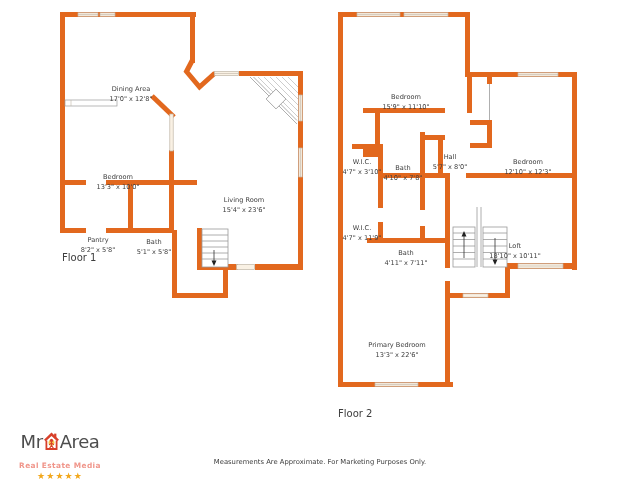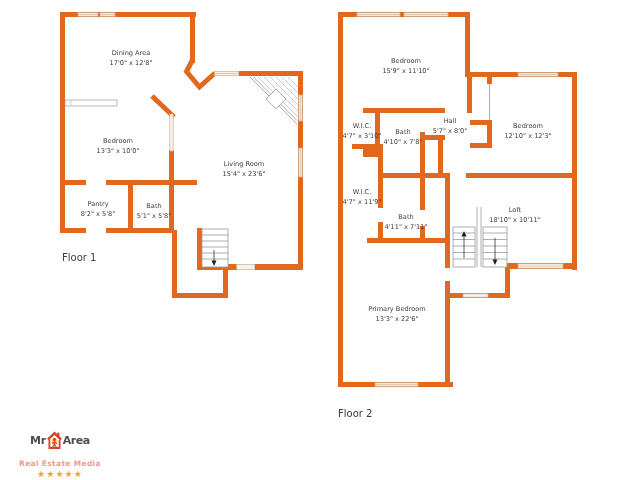--- a/index.html
+++ b/index.html
@@ -10,29 +10,29 @@
   .wl{stroke:var(--c-wall,#e2681e);stroke-width:5;fill:none;}
   .win{fill:var(--c-win_fill,#f9f1e4);stroke:var(--c-win_stroke,#bfb6a6);stroke-width:0.7;}
   .cnt{fill:#ffffff;stroke:#9a9a9a;stroke-width:0.7;}
   .thin{stroke:var(--c-win_stroke,#bfb6a6);stroke-width:0.6;fill:none;}
   .gray{stroke:var(--c-line,#9a9a9a);stroke-width:0.8;fill:none;}
   .grayf{fill:#ffffff;stroke:var(--c-line,#9a9a9a);stroke-width:0.8;}
   .hatch{stroke:#b8b8b8;stroke-width:0.7;fill:none;}
   .arr{stroke:#333;stroke-width:0.8;fill:none;}
   .arrh{fill:#222;stroke:none;}
   .room{position:absolute;transform:translateX(-50%);text-align:center;font-size:6.6px;
-        line-height:1.5;color:var(--c-text,#3d3d3d);white-space:nowrap;}
+        line-height:1.5;color:var(--c-text,#3d3d3d);white-space:nowrap;margin-top:36px;}
   .floor-tag{position:absolute;font-size:10px;color:var(--c-text,#3d3d3d);}
   .disclaimer{position:absolute;left:0;right:0;top:458px;text-align:center;font-size:6.8px;
         color:var(--c-text,#3d3d3d);}
   .copyright{position:absolute;right:4px;top:451px;text-align:right;font-size:7.5px;
         font-weight:bold;color:var(--c-copy,#2e2e2e);line-height:1.35;}
   .logo{position:absolute;left:17px;top:431px;width:86px;}
   .logo-row{display:flex;align-items:center;justify-content:center;}
-  .lg-txt{font-weight:bold;font-size:11px;color:var(--c-logo_dark,#4d4d4d);letter-spacing:-0.4px;}
+  .lg-txt{font-weight:normal;font-size:18px;color:var(--c-logo_dark,#4d4d4d);letter-spacing:-0.4px;}
   .lg-tag{font-size:7.4px;font-weight:bold;color:var(--c-logo_salmon,#f0958a);
         letter-spacing:0.4px;text-align:center;margin-top:9px;}
   .lg-stars{font-size:9px;color:var(--c-star_gold,#f2a71b);letter-spacing:1.1px;
         text-align:center;margin-top:0.5px;}
 </style>
 </head>
 <body>
 
 <div class="canvas">
 
@@ -242,17 +242,18 @@
         <circle cx="10" cy="13.5" r="4" fill="#f6c94b"></circle>
         <circle cx="10" cy="10.5" r="2.1" fill="var(--c-logo_red,#d8402a)"></circle>
         <path d="M10,12.5 V17 M10,13.8 L6.8,16.5 M10,13.8 L13.2,16.5 M10,17 L7.2,21.5 M10,17 L12.8,21.5" stroke="var(--c-logo_red,#d8402a)" stroke-width="1.4" fill="none"></path>
       </svg>
       <span class="lg-txt">Area</span>
     </div>
     <div class="lg-tag">Real Estate Media</div>
     <div class="lg-stars">★★★★★</div>
   </div>
 
+  <div class="disclaimer">Measurements Are Approximate. For Marketing Purposes Only.</div>
 
   <div class="copyright">
   </div>
 
 </div>
 
 </body></html>

